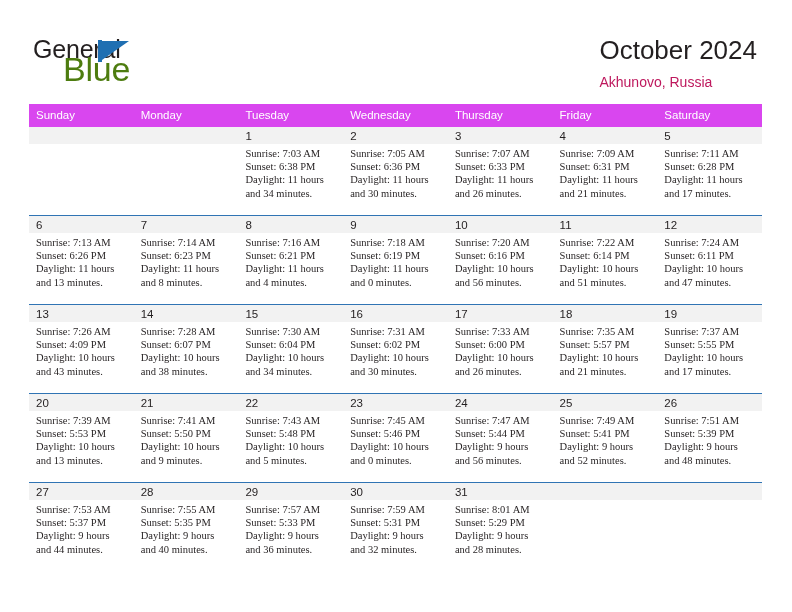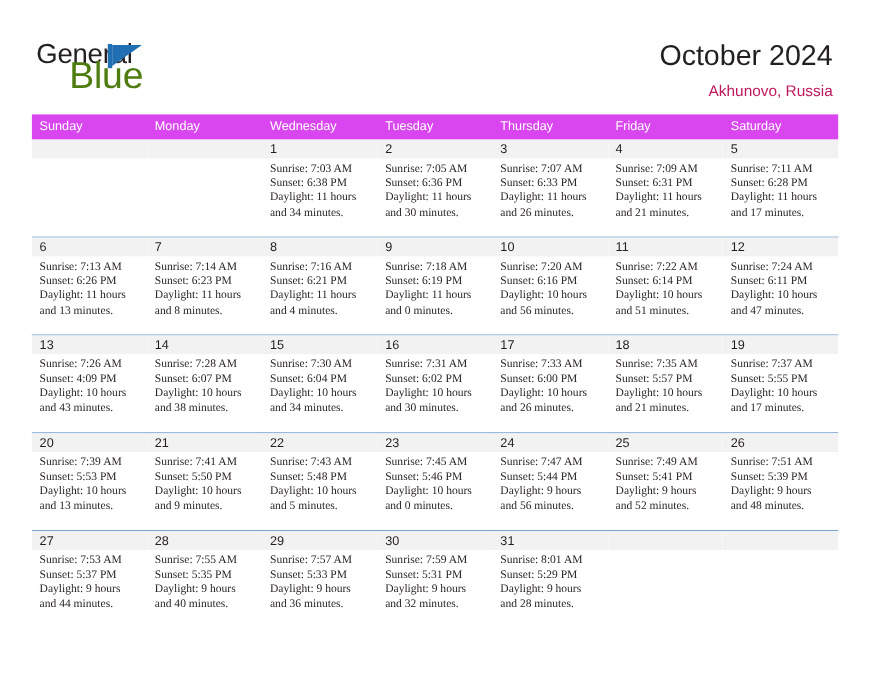--- a/index.html
+++ b/index.html
@@ -78,21 +78,21 @@
     width: 0;
     height: 0;
     border-left: 27px solid #1f6fb2;
     border-bottom: 19px solid transparent;
   }
 
   .title-wrap {
     position: absolute;
     right: 35px;
     top: 34px;
-    text-align: right;
+    text-align: left;
   }
   .cal-title {
     font-size: 26px;
     line-height: 32px;
     color: #231f20;
     font-weight: normal;
     margin: 0;
     font-family: "Liberation Sans", sans-serif;
   }
   .cal-subtitle {
@@ -188,22 +188,22 @@
       <div class="cal-subtitle">Akhunovo, Russia</div>
     </div>
 
   </div>
 
   <div class="calendar">
 
     <div class="dow-row">
       <div class="dow">Sunday</div>
       <div class="dow">Monday</div>
+      <div class="dow">Tuesday</div>
       <div class="dow">Wednesday</div>
-      <div class="dow">Tuesday</div>
       <div class="dow">Thursday</div>
       <div class="dow">Friday</div>
       <div class="dow">Saturday</div>
     </div>
 
     <div id="weeks-container">
         <div class="week">
           <div class="day empty">
             <div class="daynum"></div>
           </div>

